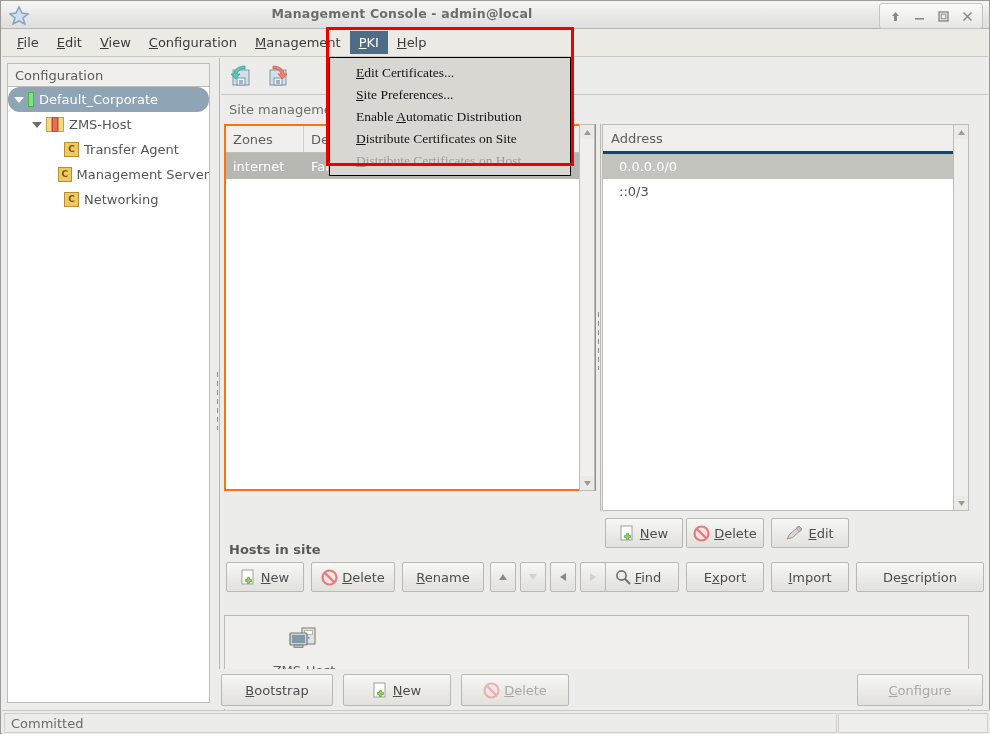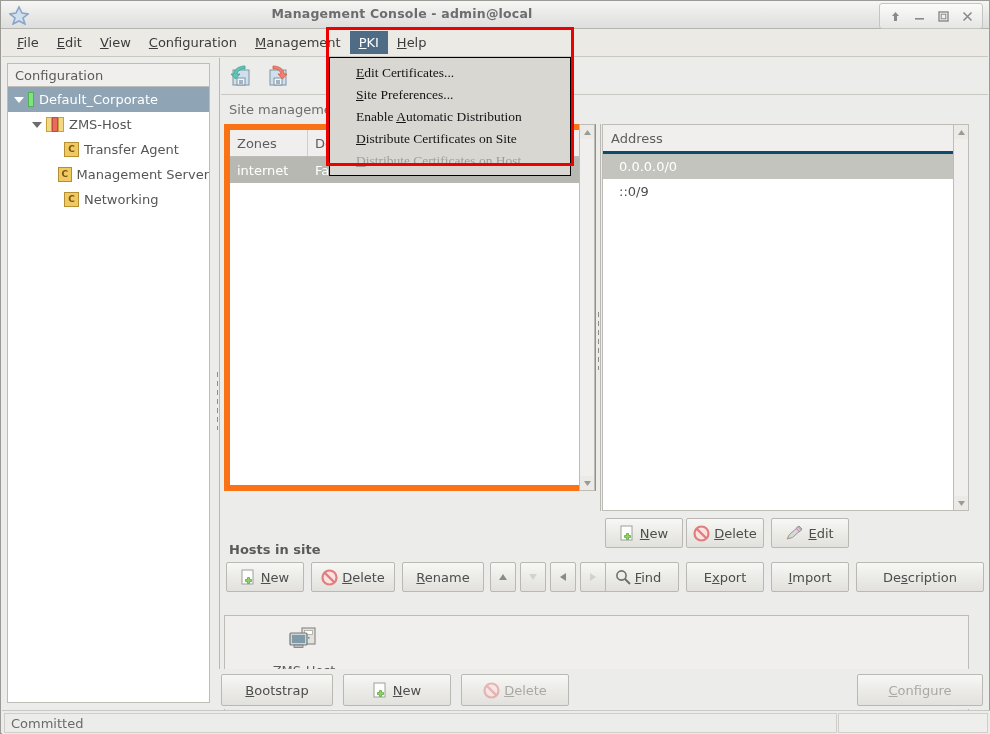--- a/index.html
+++ b/index.html
@@ -39,21 +39,21 @@
   .dd-item.disabled{color:#9d9d9d;}
   .dd-item u{text-decoration:underline;}
 
   
   .sidebar{position:absolute;left:1px;top:57px;width:213px;height:651px;background:#ececea;}
   .side-head{position:absolute;left:5px;top:5px;width:203px;height:24px;
     background:#f0efed;border:1px solid #bdbcb7;box-sizing:border-box;
     display:flex;align-items:center;padding-left:7px;font-size:13px;color:#5a5a5a;}
   .tree{position:absolute;left:5px;top:29px;width:203px;height:616px;
     background:#ffffff;border:1px solid #bdbcb7;border-top:none;box-sizing:border-box;overflow:hidden;}
-  .trow{display:flex;align-items:center;height:25px;padding-left:4px;font-size:13px;color:#555;white-space:nowrap;}
+  .trow{display:flex;align-items:center;height:25px;padding-left:4px;font-size:13px;color:#555;white-space:nowrap;border-radius:12px;}
   .trow.sel{background:#8fa4b5;color:#ffffff;}
   .twist{width:14px;height:14px;display:inline-block;flex:0 0 14px;position:relative;margin-right:2px;}
   .twist::after{content:"";position:absolute;left:2px;top:4px;border-left:5px solid transparent;border-right:5px solid transparent;border-top:6px solid #6d6d6d;}
   .trow.sel .twist::after{border-top-color:#ffffff;}
   .bar-g{display:inline-block;width:6px;height:15px;background:#7ee47e;border:1px solid #4fb14f;box-sizing:border-box;margin-right:5px;vertical-align:middle;}
   .tri{display:inline-block;margin-right:5px;vertical-align:middle;line-height:0;}
   .tri i{display:inline-block;width:6px;height:15px;box-sizing:border-box;border:1px solid #c8a13c;vertical-align:middle;}
   .tri i.y{background:#f2d784;}
   .tri i.r{background:#ea6a5e;border-color:#bf4b40;}
   .cico{display:inline-block;width:15px;height:15px;margin-right:5px;background:#f2c860;border:1px solid #b48f33;
@@ -68,21 +68,21 @@
   
   .main{position:absolute;left:220px;top:57px;width:767px;height:651px;}
   .toolbar{position:absolute;left:0;top:0;width:767px;height:36px;background:#ececea;border-bottom:1px solid #c9c7c1;}
   .tb-btn{position:absolute;top:4px;width:30px;height:28px;display:flex;align-items:center;justify-content:center;}
 
   .grouplabel{position:absolute;font-size:13px;color:#6e6e6e;}
   .panel-title{left:8px;top:44px;}
 
   
   .zonebox{position:absolute;left:3px;top:66px;width:372px;height:367px;background:#ffffff;
-    border:6px solid #f97316;box-sizing:border-box;}
+    border:2px solid #f97316;box-sizing:border-box;}
   .colhead{display:flex;height:26px;background:#f0efed;border-bottom:1px solid #bdbcb7;}
   .colhead .c{display:flex;align-items:center;padding-left:7px;font-size:13px;color:#5d5d5d;border-right:1px solid #cfcec9;box-sizing:border-box;}
   .zrow{display:flex;height:26px;align-items:center;background:#b8b8b2;color:#ffffff;font-size:13px;}
   .zrow .c{padding-left:7px;box-sizing:border-box;}
 
   .vscroll{position:absolute;width:16px;background:#f0efed;border:1px solid #bdbcb7;box-sizing:border-box;}
   .vscroll .arr{position:absolute;left:0;width:14px;height:14px;display:flex;align-items:center;justify-content:center;background:#eceae6;}
   .vscroll .arr.top{top:0;}
   .vscroll .arr.bot{bottom:0;}
   .hscroll{position:absolute;height:16px;background:#f0efed;border:1px solid #bdbcb7;box-sizing:border-box;}
@@ -254,21 +254,21 @@
 
     <div class="vsplit" style="left:375px;top:66px;height:387px;">
       <div class="line"></div>
       <div class="dots"></div>
     </div>
 
     <div class="addrbox">
       <div class="addrhead">Address</div>
       <div id="addr-rows">
           <div class="arow sel">0.0.0.0/0</div>
-          <div class="arow">::0/9</div>
+          <div class="arow">::0/3</div>
         </div>
     </div>
     <div class="vscroll" style="left:732px;top:66px;height:387px;">
       <div class="arr top">
         <svg width="9" height="7" viewBox="0 0 9 7">
             <path d="M4.5 1 L8 6 H1 Z" fill="#9b9b96"></path>
           </svg>
       </div>
       <div class="arr bot">
         <svg width="9" height="7" viewBox="0 0 9 7">

